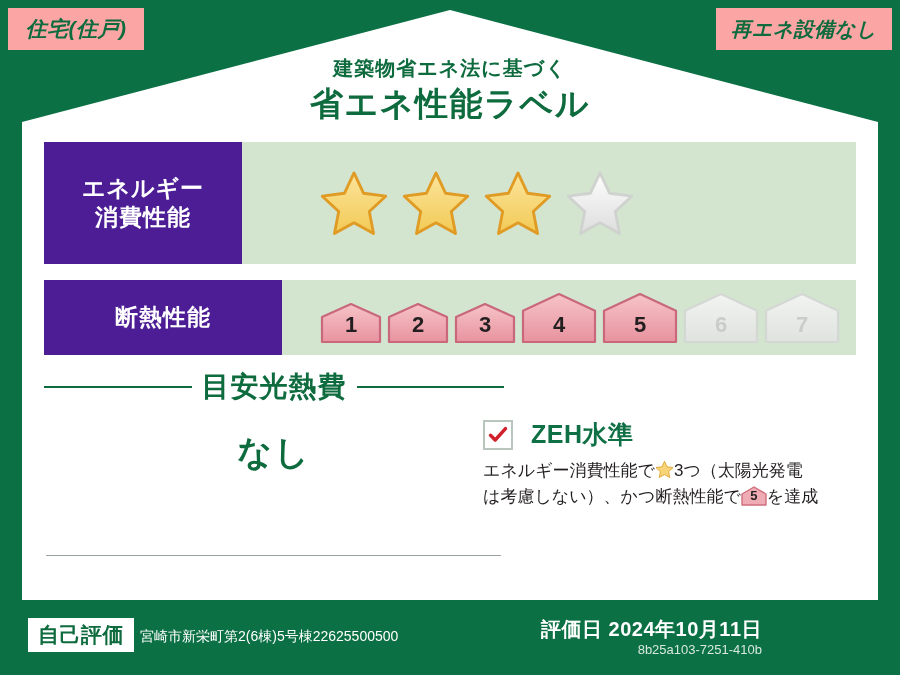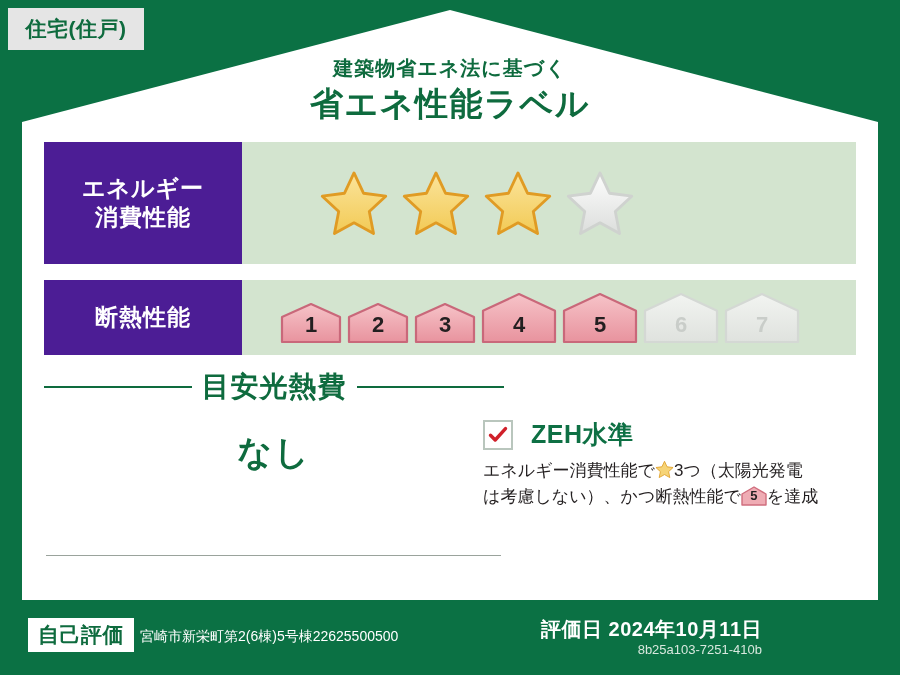--- a/index.html
+++ b/index.html
@@ -15,43 +15,44 @@
     position:absolute;left:22px;top:10px;width:856px;height:590px;
     background:#ffffff;
     clip-path:polygon(0% 19.0%, 50% 0%, 100% 19.0%, 100% 100%, 0% 100%);
   }
   .card-inner{
     position:absolute;left:22px;top:122px;width:856px;height:478px;background:#ffffff;
   }
 
   
   .corner-badge{
-    position:absolute;background:#e5e5e5;color:#0e6b3e;
+    position:absolute;background:#fca5a5;color:#0e6b3e;
     font-weight:bold;display:flex;align-items:center;justify-content:center;
     letter-spacing:.5px;
+    font-style:italic;
   }
   #badge-dwelling{left:8px;top:8px;width:136px;height:42px;font-size:21px;}
   #badge-renew{right:8px;top:8px;width:176px;height:42px;font-size:20px;}
 
   
   .title-block{position:absolute;left:0;top:55px;width:900px;text-align:center;}
   .subtitle{color:#0e6b3e;font-size:20px;font-weight:bold;letter-spacing:1px;}
   .maintitle{color:#0e6b3e;font-size:33px;font-weight:bold;letter-spacing:1.5px;}
 
   
   .perf-row{position:absolute;display:flex;align-items:stretch;}
   #row-energy{left:44px;top:142px;width:812px;height:122px;}
   #row-insul{left:44px;top:280px;width:812px;height:75px;}
   .row-label{
     background:#4c1d95;color:#ffffff;font-weight:bold;
     display:flex;flex-direction:column;align-items:center;justify-content:center;
     text-align:center;line-height:1.25;letter-spacing:1px;
   }
   #row-energy .row-label{width:198px;font-size:23px;}
-  #row-insul .row-label{width:198px;font-size:23px;}
+  #row-insul .row-label{width:238px;font-size:23px;}
   .row-body{flex:1;background:#d3e4cf;display:flex;align-items:center;}
 
   
   .stars{display:flex;align-items:center;gap:14px;padding-left:78px;}
   .star{width:68px;height:68px;display:block;}
 
   
   .badges{display:flex;align-items:flex-end;gap:5px;padding-left:38px;}
   .hbadge{position:relative;display:flex;align-items:flex-end;justify-content:center;}
   .hbadge svg{display:block;}
@@ -112,20 +113,21 @@
 </style>
 </head>
 <body>
 
 <div id="label-root">
 
   <div class="house"></div>
   <div class="card-inner"></div>
 
   <div class="corner-badge" id="badge-dwelling">住宅(住戸)</div>
+  <div class="corner-badge" id="badge-renew">再エネ設備なし</div>
 
   <div class="title-block">
     <div class="subtitle">建築物省エネ法に基づく</div>
     <div class="maintitle">省エネ性能ラベル</div>
   </div>
 
   <div class="perf-row" id="row-energy">
     <div class="row-label">
       <span>エネルギー</span>
       <span>消費性能</span>

